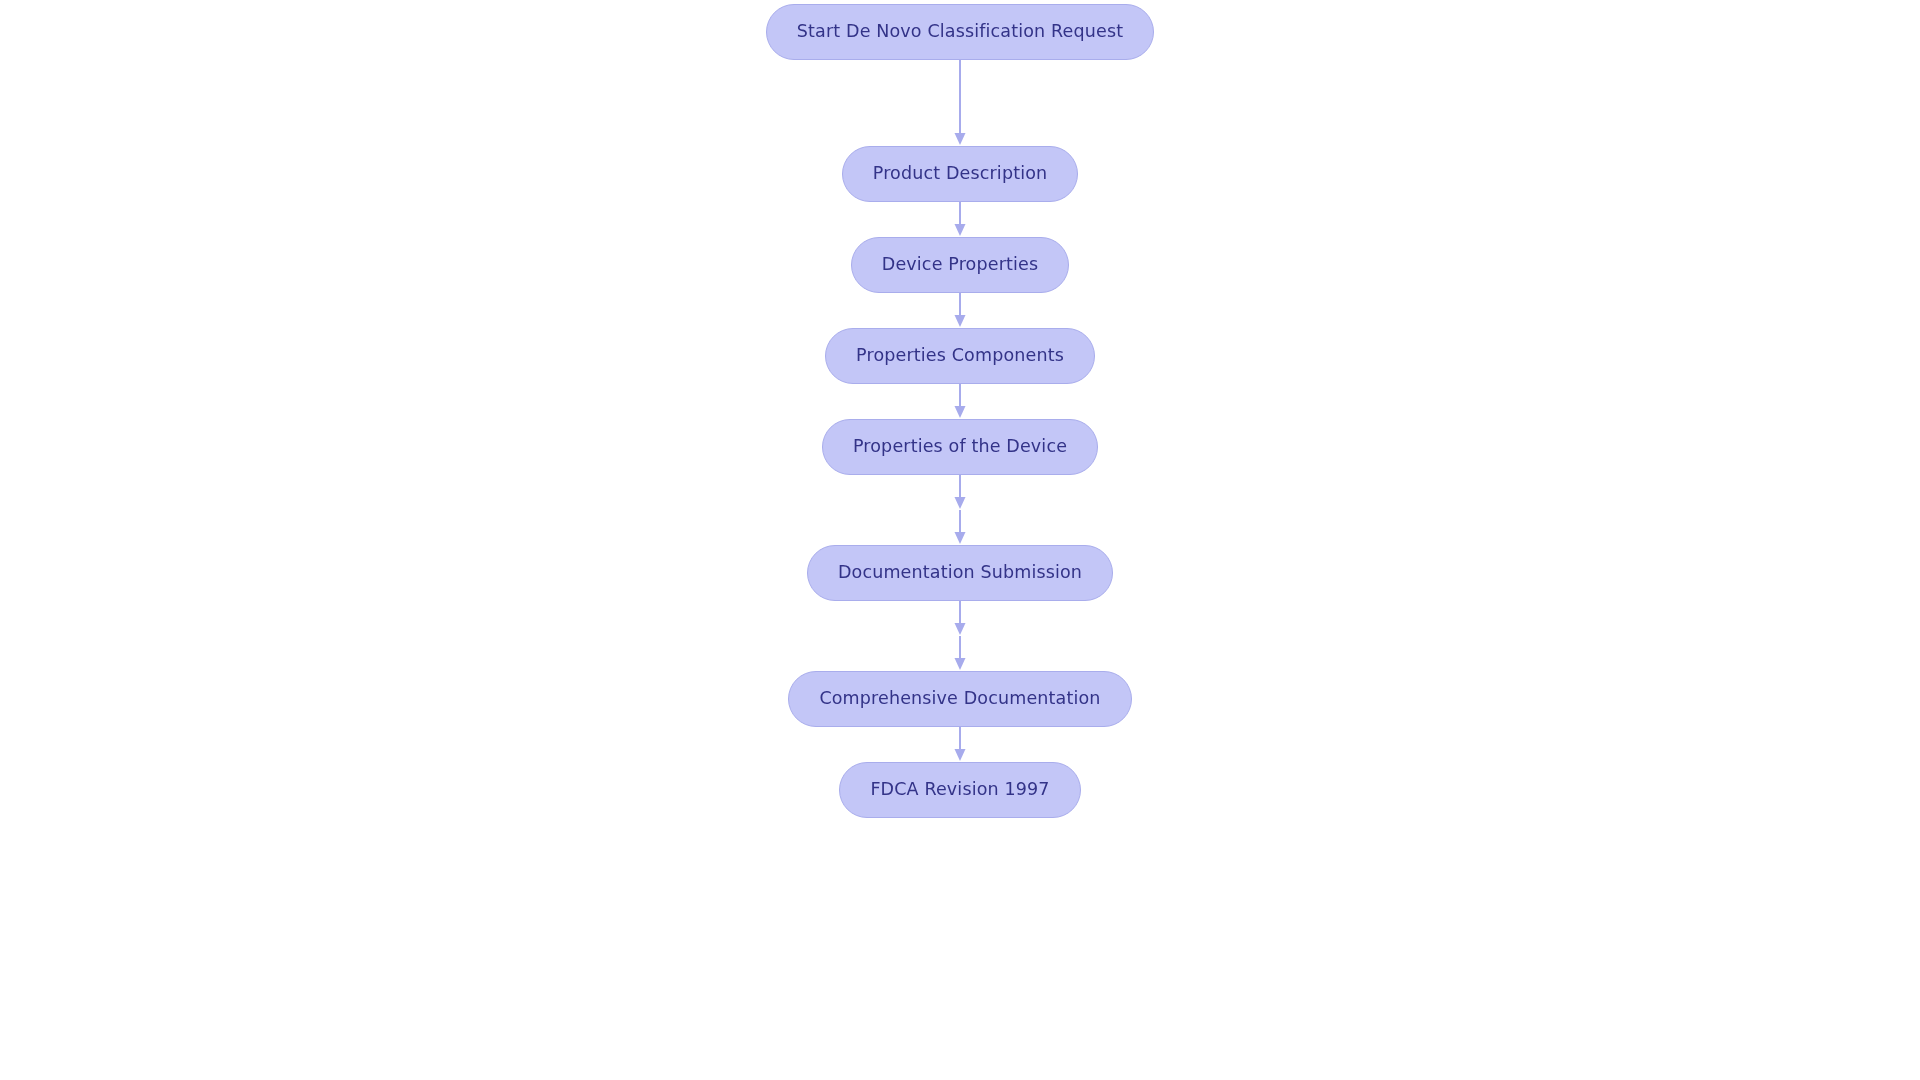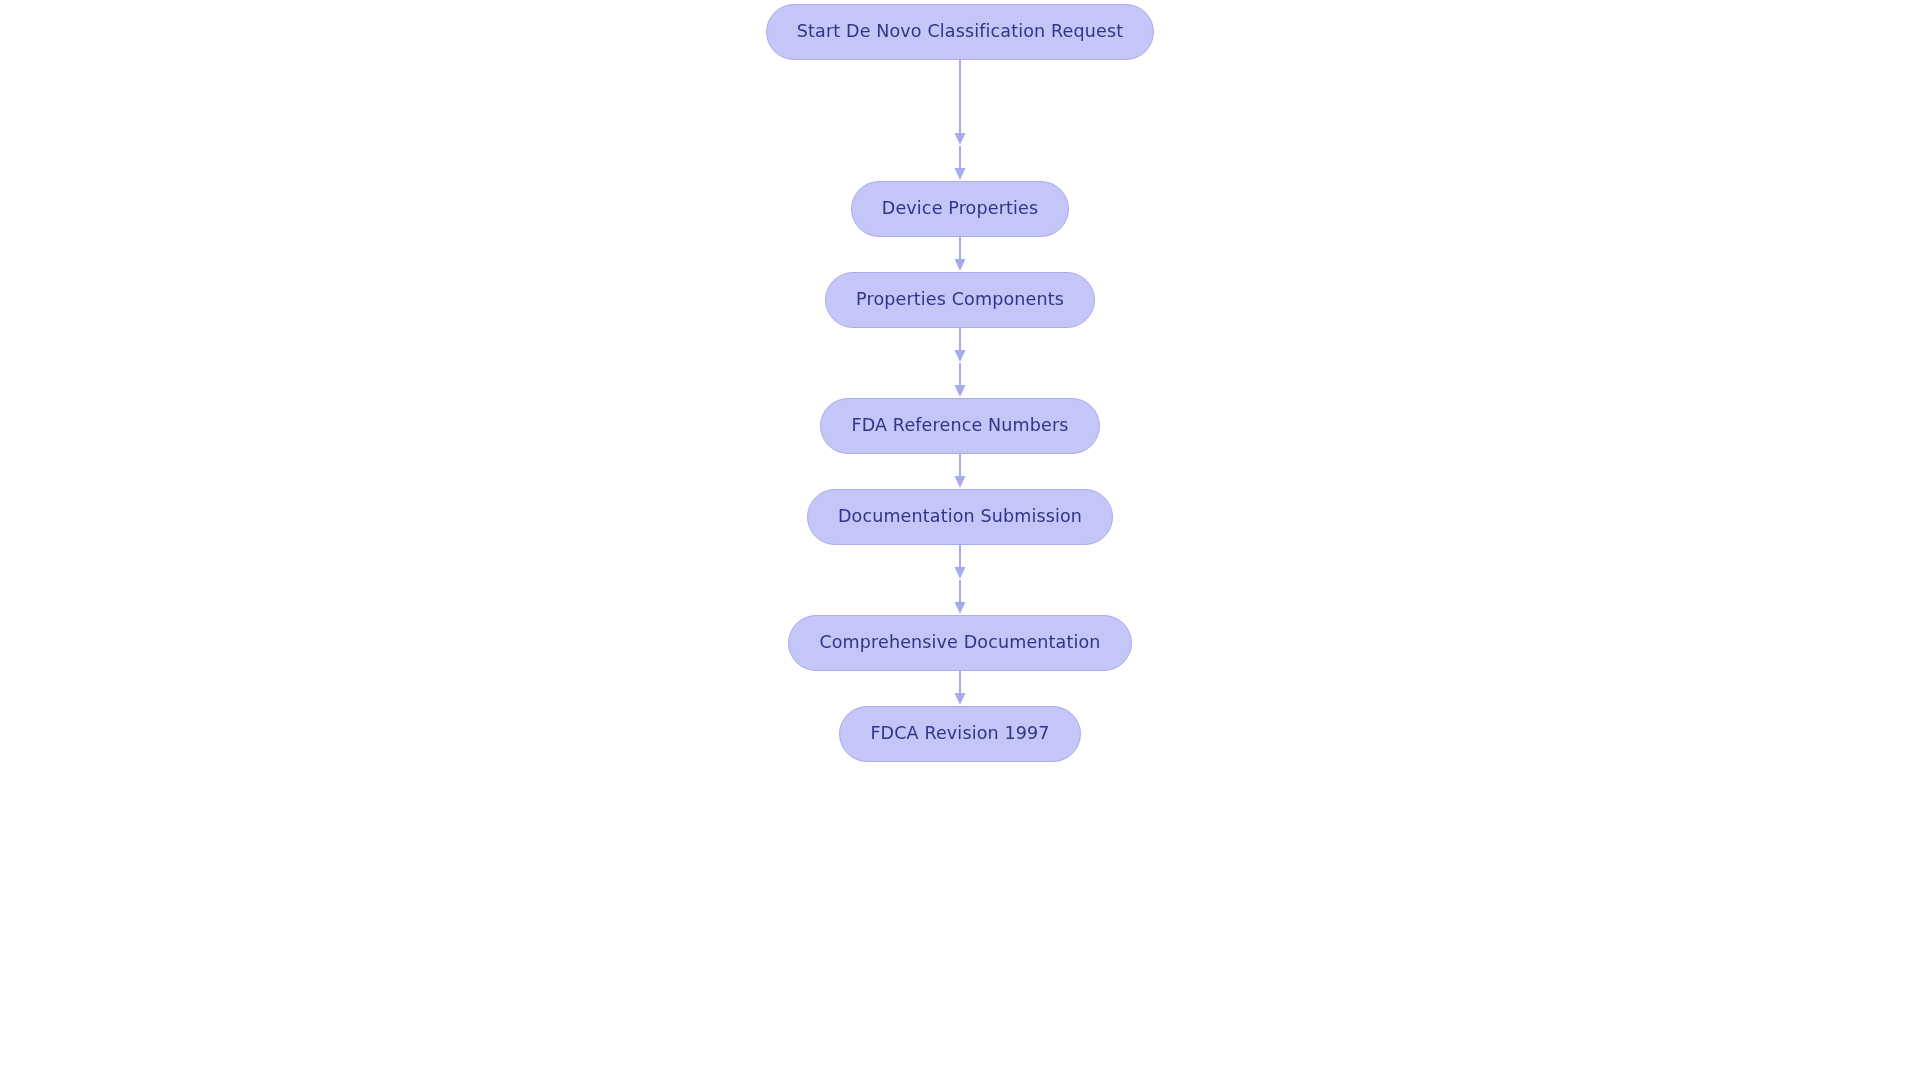--- a/index.html
+++ b/index.html
@@ -80,20 +80,23 @@
       <span class="node-label">Start De Novo Classification Request</span>
     </div>
 
     <div class="connector" style="height:86px;">
       <svg width="14" height="86" viewBox="0 0 14 86" aria-hidden="true">
         <line x1="7" y1="0" x2="7" y2="76" stroke="#a7abec" stroke-width="2"></line>
         <polygon points="7,85 1.5,73 12.5,73" fill="#a7abec"></polygon>
       </svg>
     </div>
 
+    <div class="node">
+      <span class="node-label">Product Description</span>
+    </div>
 
     <div class="connector" style="height:35px;">
       <svg width="14" height="35" viewBox="0 0 14 35" aria-hidden="true">
         <line x1="7" y1="0" x2="7" y2="25" stroke="#a7abec" stroke-width="2"></line>
         <polygon points="7,34 1.5,22 12.5,22" fill="#a7abec"></polygon>
       </svg>
     </div>
 
     <div class="node">
       <span class="node-label">Device Properties</span>
@@ -110,31 +113,31 @@
       <span class="node-label">Properties Components</span>
     </div>
 
     <div class="connector" style="height:35px;">
       <svg width="14" height="35" viewBox="0 0 14 35" aria-hidden="true">
         <line x1="7" y1="0" x2="7" y2="25" stroke="#a7abec" stroke-width="2"></line>
         <polygon points="7,34 1.5,22 12.5,22" fill="#a7abec"></polygon>
       </svg>
     </div>
 
+    <div class="node">
+      <span class="node-label">Properties of the Device</span>
+    </div>
 
     <div class="connector" style="height:35px;">
       <svg width="14" height="35" viewBox="0 0 14 35" aria-hidden="true">
         <line x1="7" y1="0" x2="7" y2="25" stroke="#a7abec" stroke-width="2"></line>
         <polygon points="7,34 1.5,22 12.5,22" fill="#a7abec"></polygon>
       </svg>
     </div>
 
-    <div class="node">
-      <span class="node-label">FDA Reference Numbers</span>
-    </div>
 
     <div class="connector" style="height:35px;">
       <svg width="14" height="35" viewBox="0 0 14 35" aria-hidden="true">
         <line x1="7" y1="0" x2="7" y2="25" stroke="#a7abec" stroke-width="2"></line>
         <polygon points="7,34 1.5,22 12.5,22" fill="#a7abec"></polygon>
       </svg>
     </div>
 
     <div class="node">
       <span class="node-label">Documentation Submission</span>

